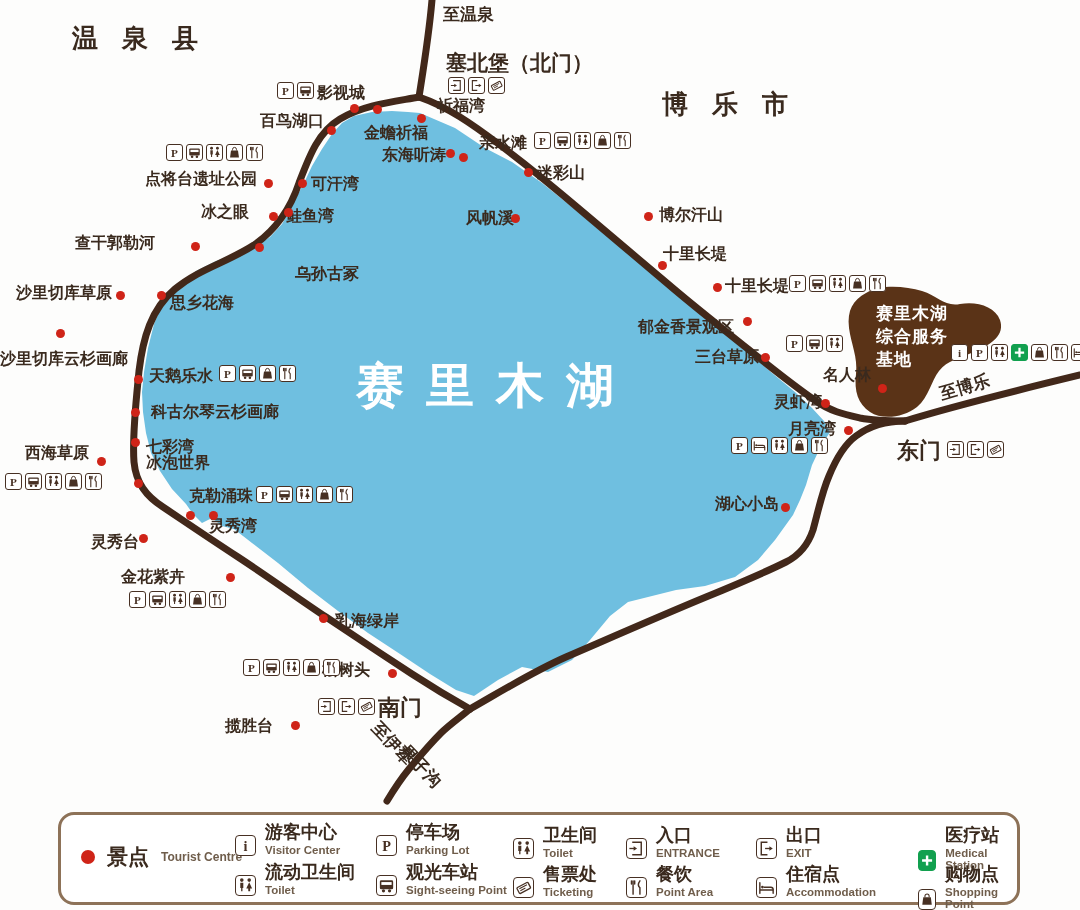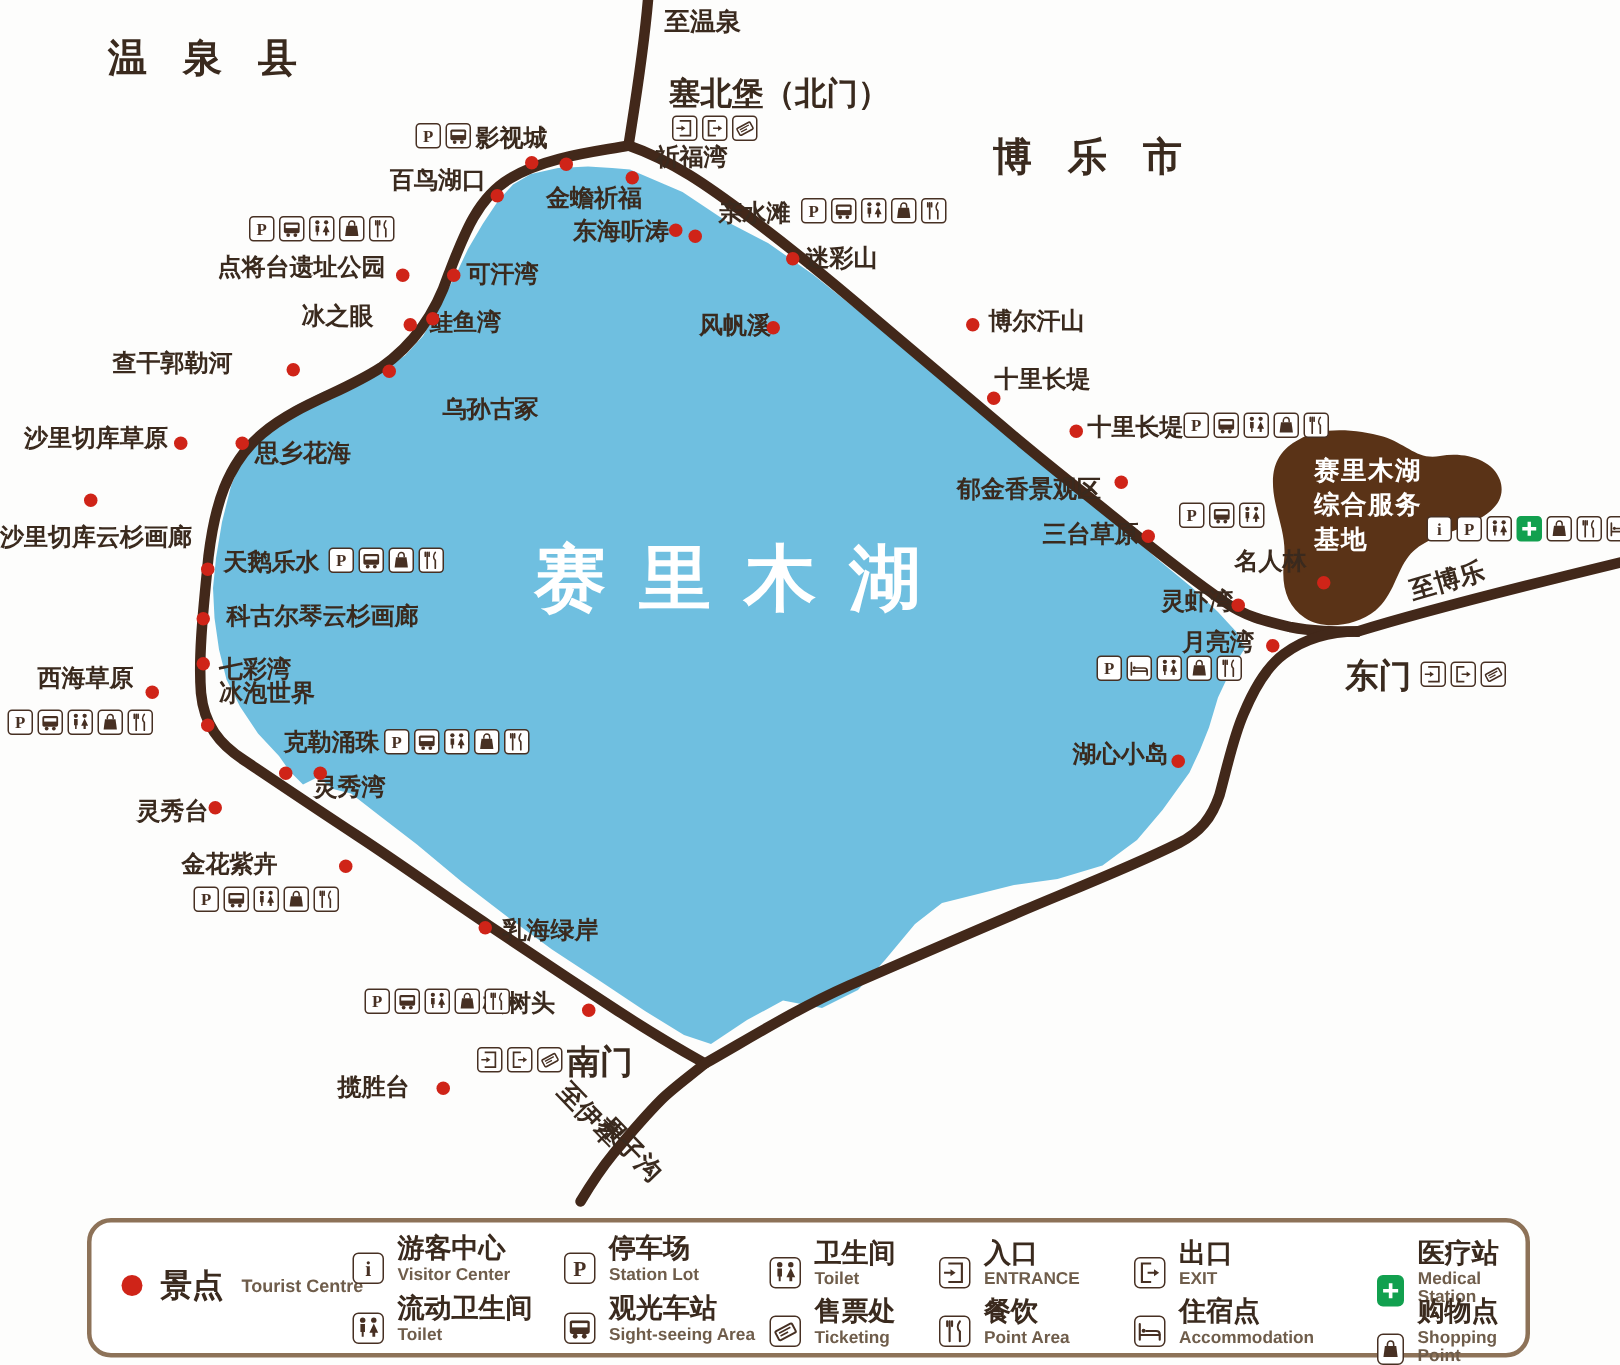--- a/index.html
+++ b/index.html
@@ -626,32 +626,32 @@
           </div>
         </div>
         <div class="legend-item" style="left: 315px; top: 8px;">
           <span class="icon ic-parking">
             <svg>
               <use href="#sym-parking"></use>
             </svg>
           </span>
           <div class="txt">
             <div class="zh">停车场</div>
-            <div class="en">Station Lot</div>
+            <div class="en">Parking Lot</div>
           </div>
         </div>
         <div class="legend-item" style="left: 315px; top: 48px;">
           <span class="icon ic-bus">
             <svg>
               <use href="#sym-bus"></use>
             </svg>
           </span>
           <div class="txt">
             <div class="zh">观光车站</div>
-            <div class="en">Sight-seeing Area</div>
+            <div class="en">Sight-seeing Point</div>
           </div>
         </div>
         <div class="legend-item" style="left: 452px; top: 11px;">
           <span class="icon ic-toilet">
             <svg>
               <use href="#sym-toilet"></use>
             </svg>
           </span>
           <div class="txt">
             <div class="zh">卫生间</div>

